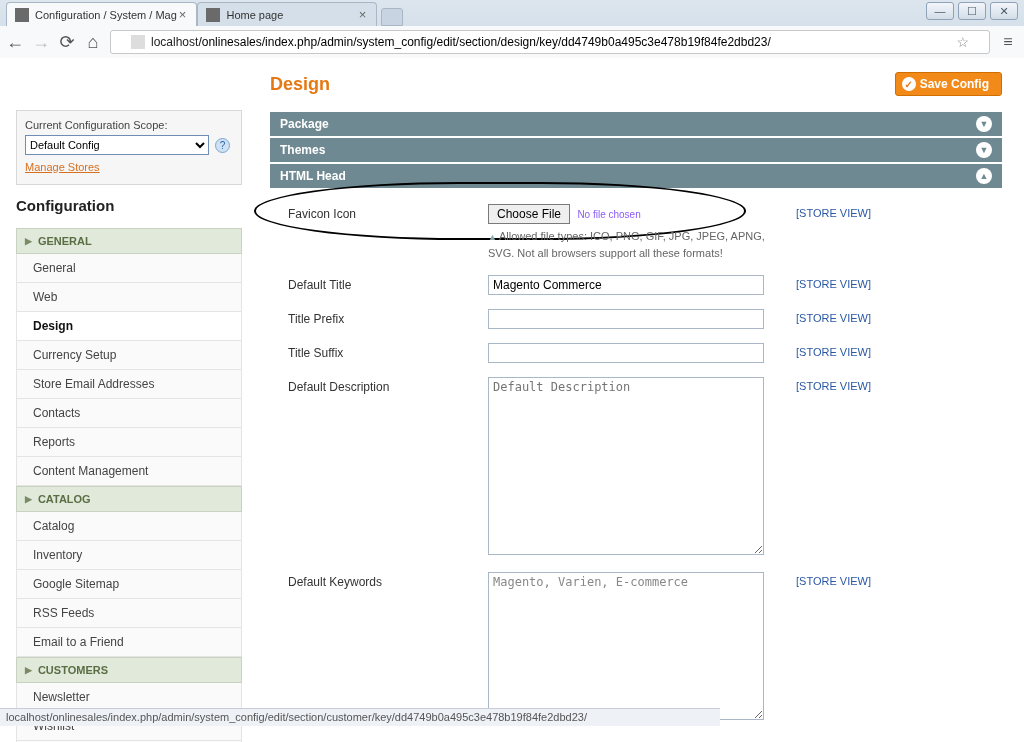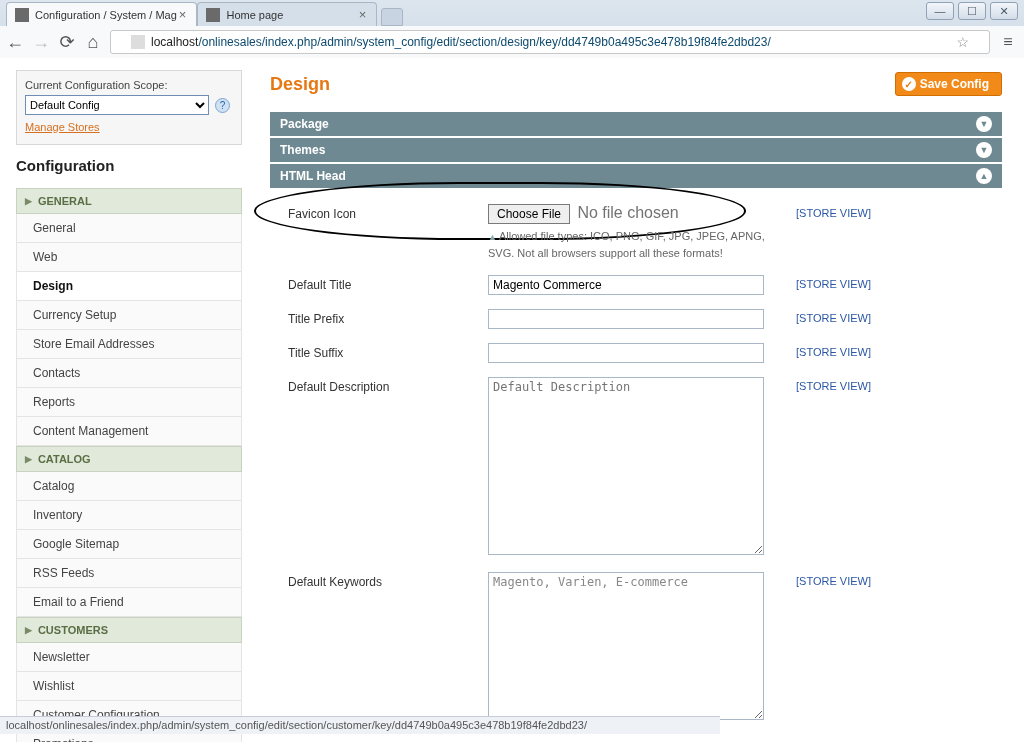--- a/index.html
+++ b/index.html
@@ -13,32 +13,32 @@
 .tab .favicon { width: 14px; height: 14px; background: #6a6a6a; margin-right: 6px; }
 .tab .close { margin-left: auto; font-size: 13px; color: #666; cursor: pointer; padding: 0 2px; }
 .tab-new { width: 22px; height: 18px; background: #c8d4e2; margin-left: 4px; border-radius: 3px 3px 0 0; border: 1px solid #a8b6c6; }
 
 .toolbar { height: 32px; background: #f7f9fb; display: flex; align-items: center; padding: 0 6px; gap: 8px; }
 .nav-btn { width: 18px; height: 18px; display: flex; align-items: center; justify-content: center; cursor: pointer; color: #555; font-size: 18px; }
 .nav-btn.disabled { opacity: .35; }
 .omnibox { flex: 1; height: 24px; background: #fff; border: 1px solid #c8c8c8; border-radius: 3px; display: flex; align-items: center; padding: 0 20px; font-size: 12px; }
 .omnibox .page-icon { width: 14px; height: 14px; background: #ddd; margin-right: 6px; }
 .omnibox .host { color: #222; }
-.omnibox .path { color: #0c4a6e; }
+.omnibox .path { color: #000000; }
 .omnibox .star { margin-left: auto; color: #888; font-size: 14px; }
 .menu-btn { width: 20px; font-size: 16px; color: #555; text-align: center; }
 
 
 .win-controls { position: absolute; top: 2px; right: 6px; display: flex; gap: 4px; }
 .win-btn { width: 28px; height: 18px; background: linear-gradient(#f3f6fa,#d3dde8); border: 1px solid #8fa2b7; border-radius: 3px; font-size: 11px; display: flex; align-items: center; justify-content: center; color: #4a5a6a; }
 
 
 .page { display: flex; height: calc(742px - 58px - 18px); }
 .sidebar { width: 252px; padding: 12px 10px 0 16px; }
-.scope { background: #f6f6f6; border: 1px solid #d8d8d8; padding: 8px 8px 10px 8px; margin-bottom: 12px; }
+.scope { background: #f6f6f6; border: 1px solid #d8d8d8; padding: 8px 8px 10px 8px; margin-bottom: 12px; margin-top: 40px; }
 .scope-label { font-size: 11px; color: #444; margin-bottom: 4px; }
 .scope-row { display: flex; align-items: center; gap: 6px; }
 .scope select { width: 184px; height: 20px; border: 1px solid #6e8eb8; font-size: 11px; background: #fff; }
 .help-icon { width: 15px; height: 15px; border-radius: 50%; background: #cfe1f3; border: 1px solid #7aa7d4; color: #2a66a5; font-size: 10px; display: flex; align-items: center; justify-content: center; }
 .manage-link { color: #d86f1e; text-decoration: underline; font-size: 11px; margin-top: 6px; display: inline-block; }
 
 .conf-title { font-size: 15px; font-weight: bold; color: #222; margin: 6px 0 14px 0; }
 .nav-head { background: #e1e9da; border: 1px solid #c8d2c0; color: #5a6e44; font-weight: bold; font-size: 11px; padding: 6px 8px; display: flex; align-items: center; gap: 6px; cursor: pointer; }
 .nav-head .tri { font-size: 9px; color: #7a8a66; }
 .nav-item { border: 1px solid #e4e4e4; border-top: none; padding: 7px 10px 7px 16px; font-size: 12px; color: #444; cursor: pointer; background: #fafafa; }
@@ -56,27 +56,27 @@
 .form-body { padding: 14px 10px 10px 18px; }
 .form-row { display: flex; align-items: flex-start; margin-bottom: 14px; }
 .form-row .label { width: 200px; font-size: 12px; color: #333; padding-top: 3px; }
 .form-row .field { width: 280px; position: relative; }
 .form-row .scopecol { margin-left: 28px; color: #2a57a5; font-size: 11px; padding-top: 3px; white-space: nowrap; }
 .txt { width: 276px; height: 20px; border: 1px solid #aab7c6; padding: 1px 4px; font-size: 12px; }
 .tarea { width: 276px; height: 178px; border: 1px solid #aab7c6; padding: 2px 4px; font-size: 12px; color: #888; resize: both; }
 .tarea.short2 { height: 148px; }
 
 .file-btn { border: 1px solid #7a7a7a; background: #efefef; height: 20px; padding: 0 8px; font-size: 12px; cursor: pointer; }
-.file-status { font-size: 16px; color: #737373; margin-left: 4px; }
+.file-status { font-size: 10px; color: #8b5cf6; margin-left: 4px; }
 .file-note { font-size: 11px; color: #666; margin-top: 4px; line-height: 1.5; }
 .file-note .tri2 { color: #8aa; margin-right: 2px; font-size: 9px; }
 
 .annot { position: absolute; border: 2px solid #000; border-radius: 50% / 60%; pointer-events: none; }
 
-.statusbar { position: absolute; left: 0; bottom: 8px; height: 18px; background: #eef1f5; border-top: 1px solid #c4cdd7; font-size: 11px; color: #555; padding: 2px 6px; width: 720px; }
+.statusbar { position: absolute; left: 0; bottom: 16px; height: 18px; background: #eef1f5; border-top: 1px solid #c4cdd7; font-size: 11px; color: #555; padding: 2px 6px; width: 720px; }
 </style>
 </head>
 <body>
 
 <div class="browser-chrome">
   <div class="win-controls">
     <div class="win-btn">—</div>
     <div class="win-btn">☐</div>
     <div class="win-btn">✕</div>
   </div>

